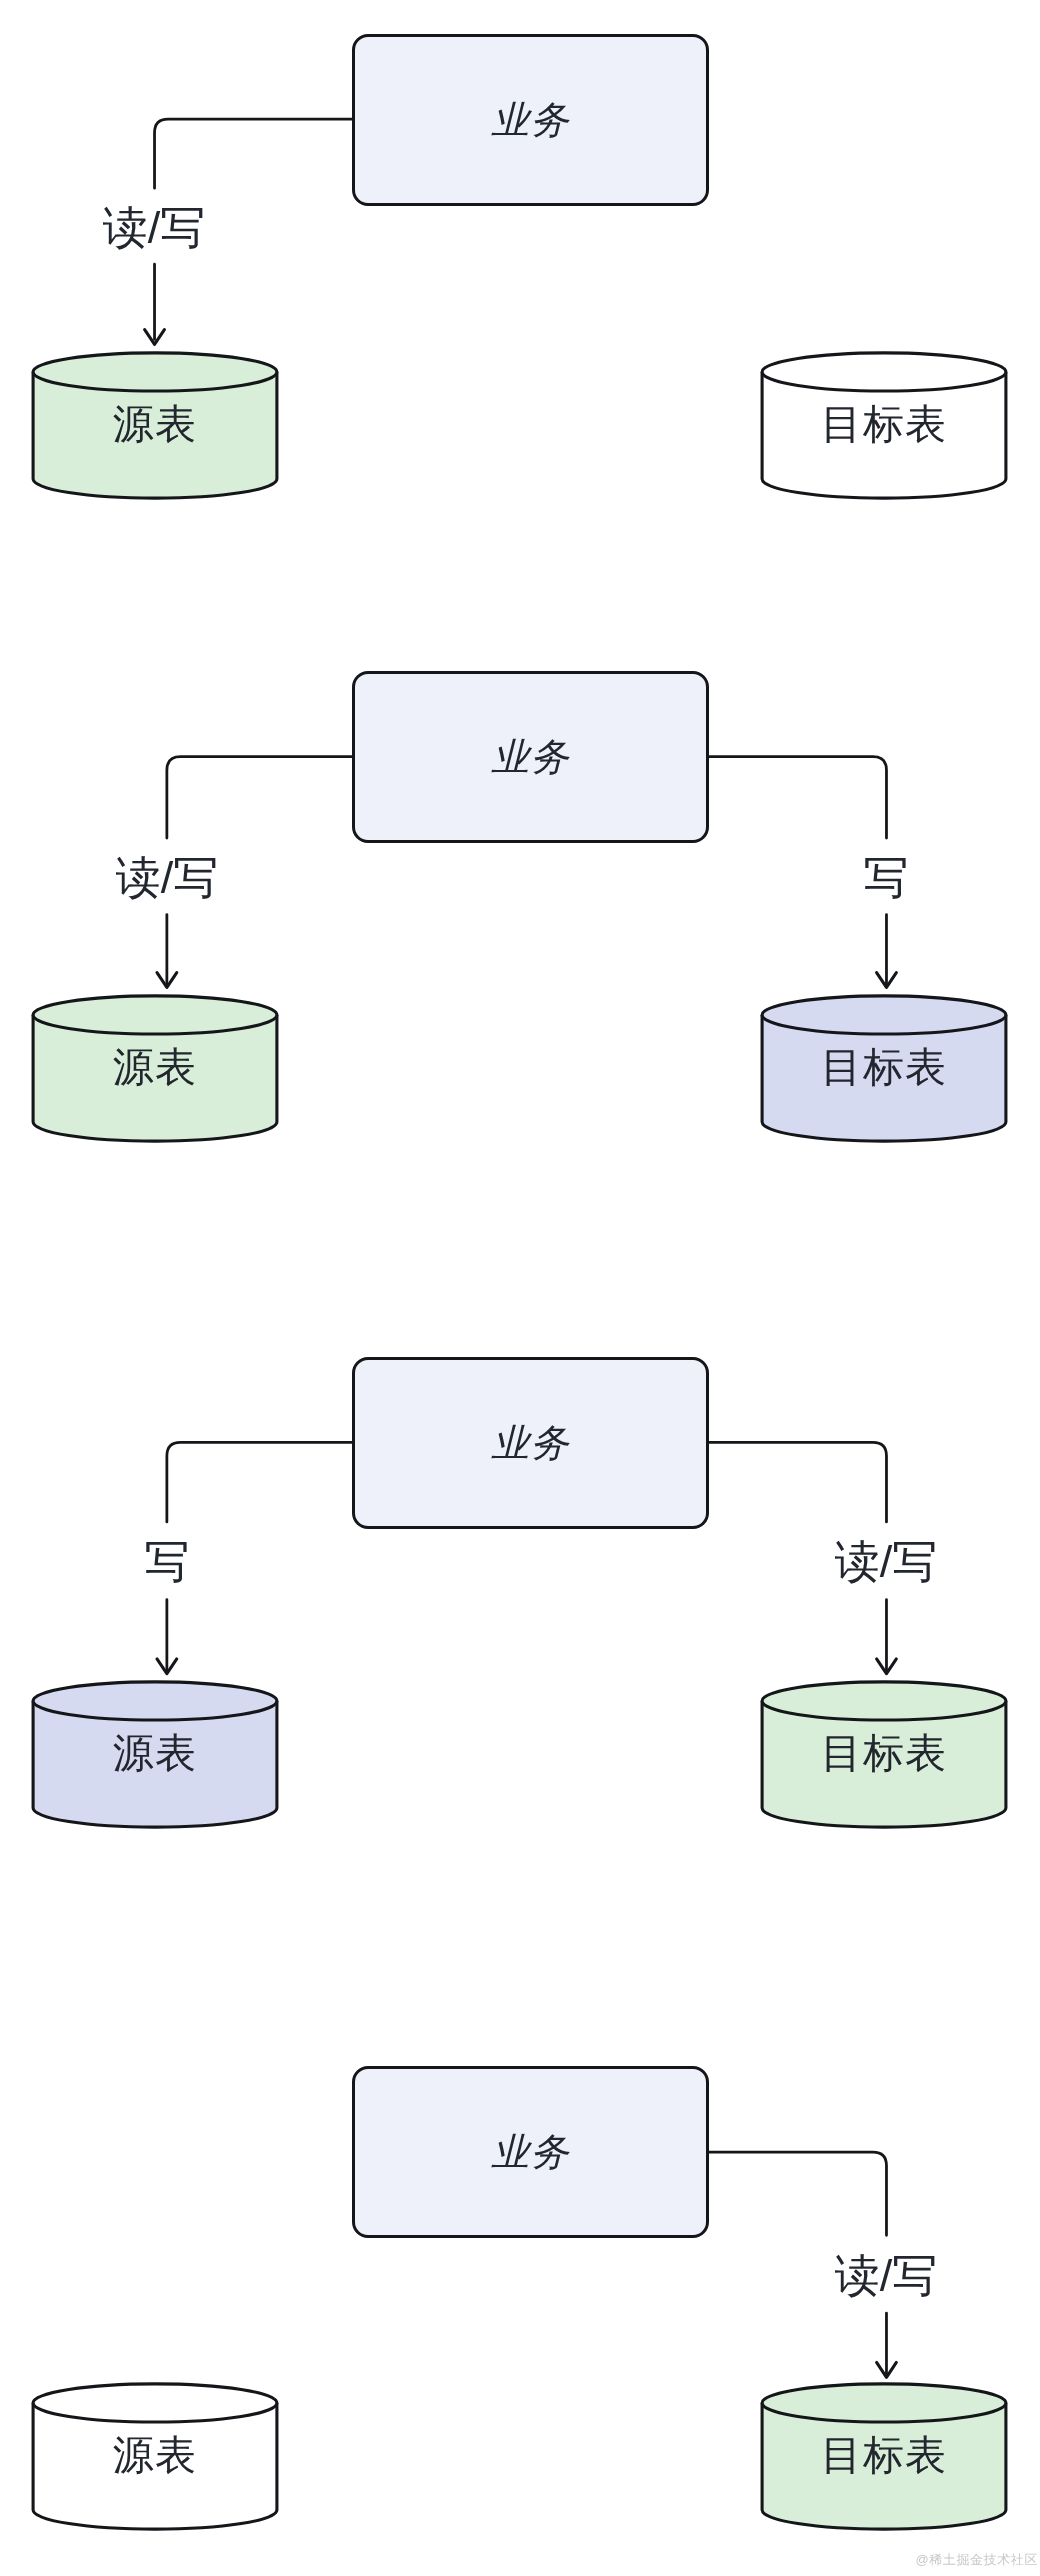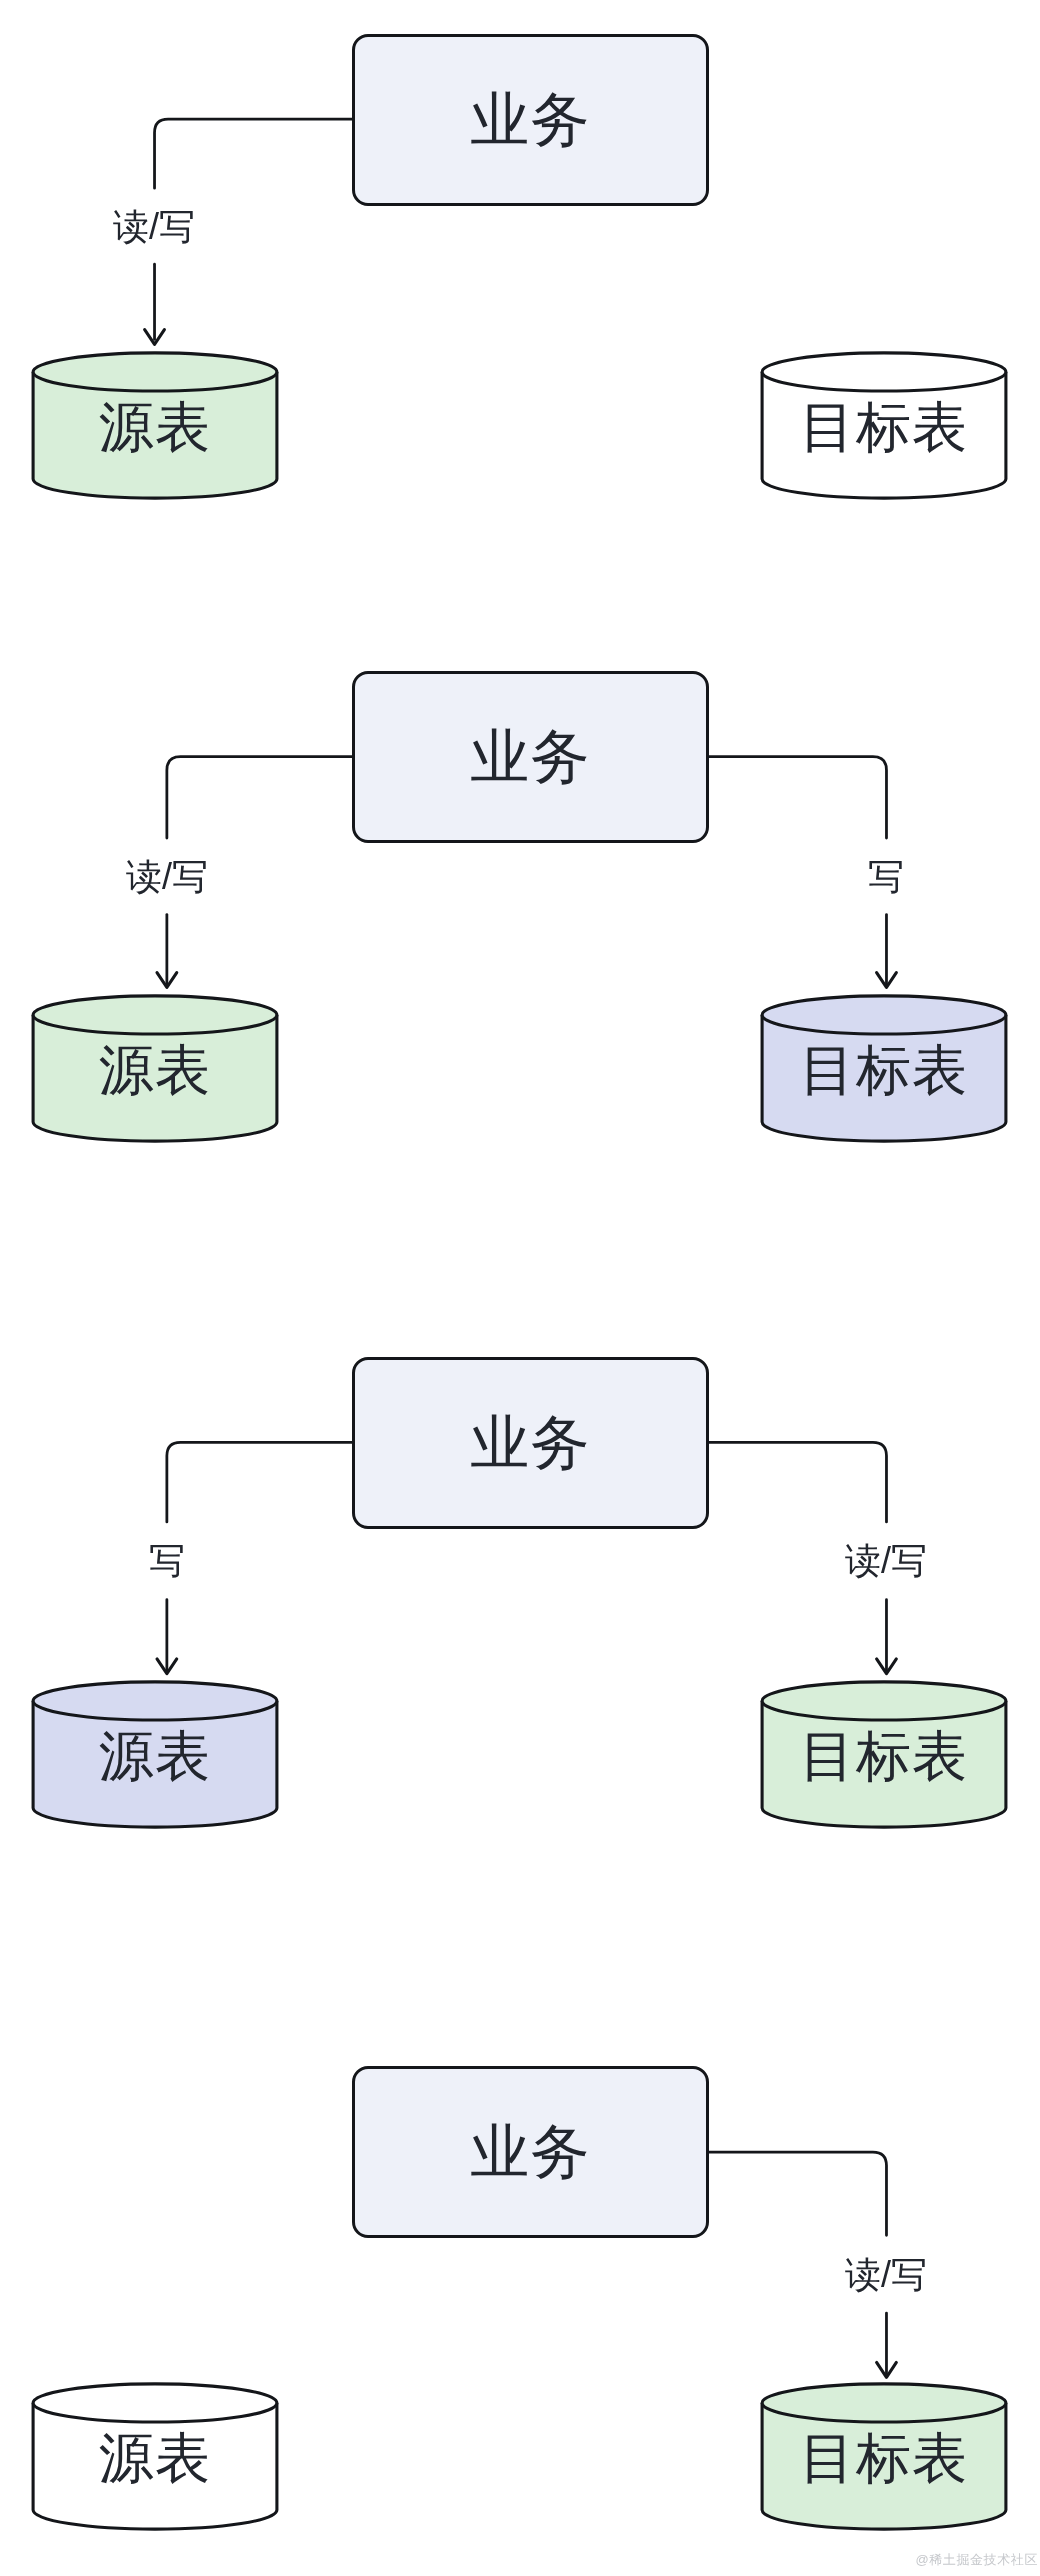--- a/index.html
+++ b/index.html
@@ -16,38 +16,39 @@
   .arrowhead{fill:none;stroke:#14161a;stroke-width:5;stroke-linecap:round;stroke-linejoin:round;}
   .biz-box{
     position:absolute;
     width:357px;height:172px;
     box-sizing:border-box;
     border:3.1px solid #14161a;
     border-radius:16px;
     display:flex;align-items:center;justify-content:center;
   }
   .biz-label{
-    font-size:59px;
+    font-size:38px;
     color:#22262e;
     letter-spacing:1.2px;
     line-height:1;
+    font-style:italic;
   }
   .cyl{position:absolute;width:248px;height:149px;}
   .cyl svg{position:absolute;left:0;top:0;display:block;}
   .cyl-shape{stroke:#14161a;stroke-width:5;}
   .cyl-label{
     position:absolute;left:0;top:53px;width:100%;
     text-align:center;
-    font-size:55px;color:#22262e;
-    letter-spacing:1.2px;line-height:1;font-family:Liberation Mono, monospace;
+    font-size:41px;color:#22262e;
+    letter-spacing:1.2px;line-height:1;
   }
   .edge-label{
     position:absolute;
     transform:translate(-50%,-50%);
-    font-size:36px;color:#22262e;
+    font-size:45px;color:#22262e;
     white-space:nowrap;line-height:1;
   }
   .watermark{
     position:absolute;
     right:3px;bottom:7.4px;
     font-size:13px;
     letter-spacing:0.6px;
   }
 </style>
 </head>

